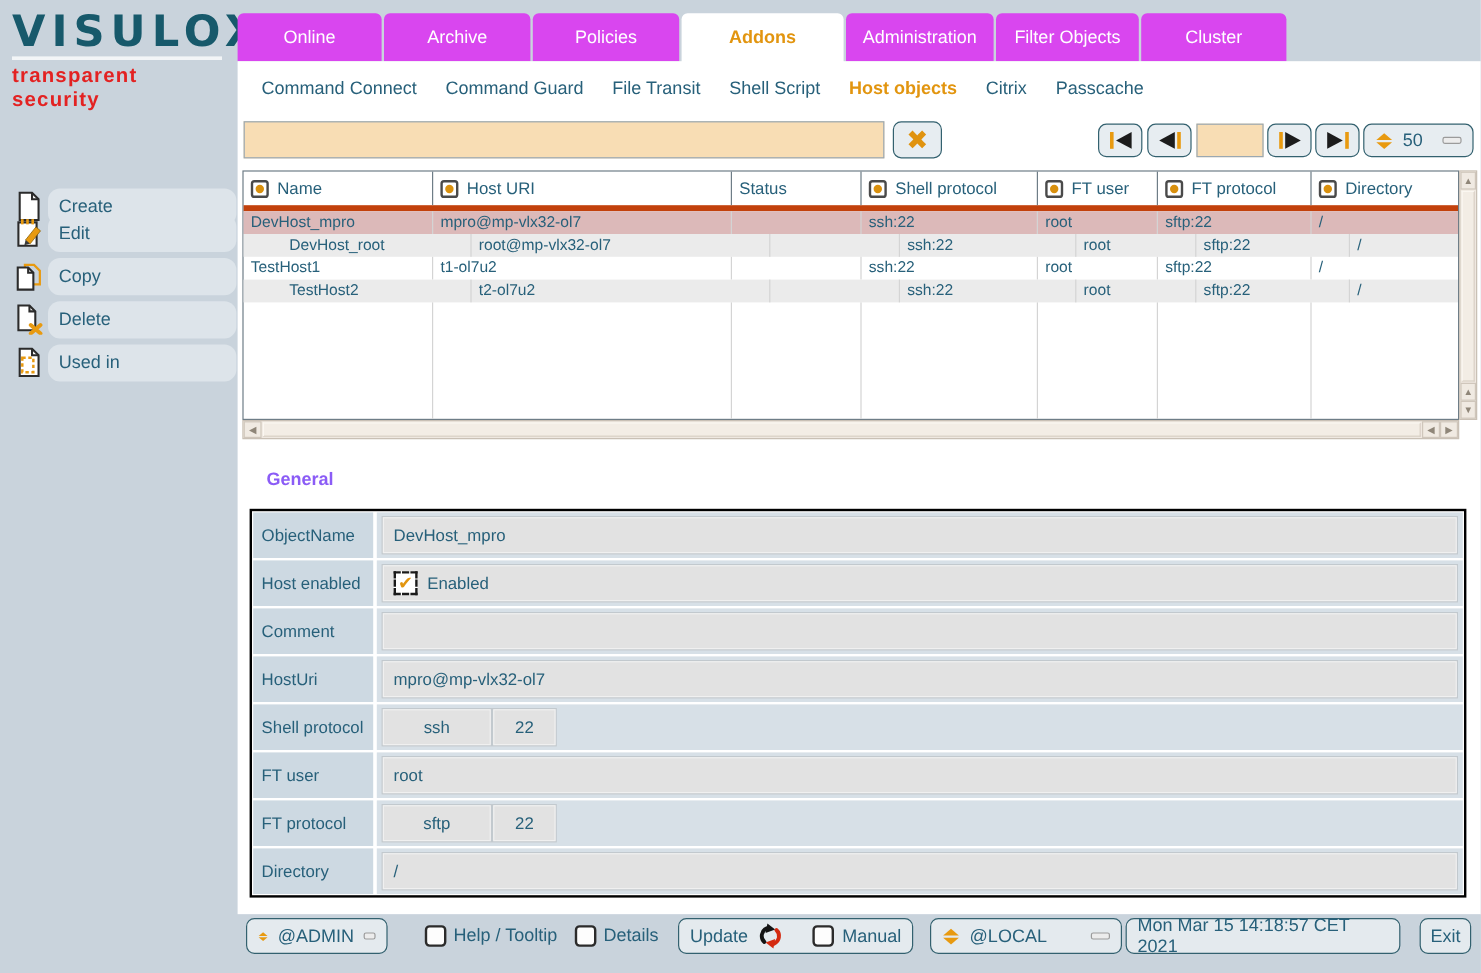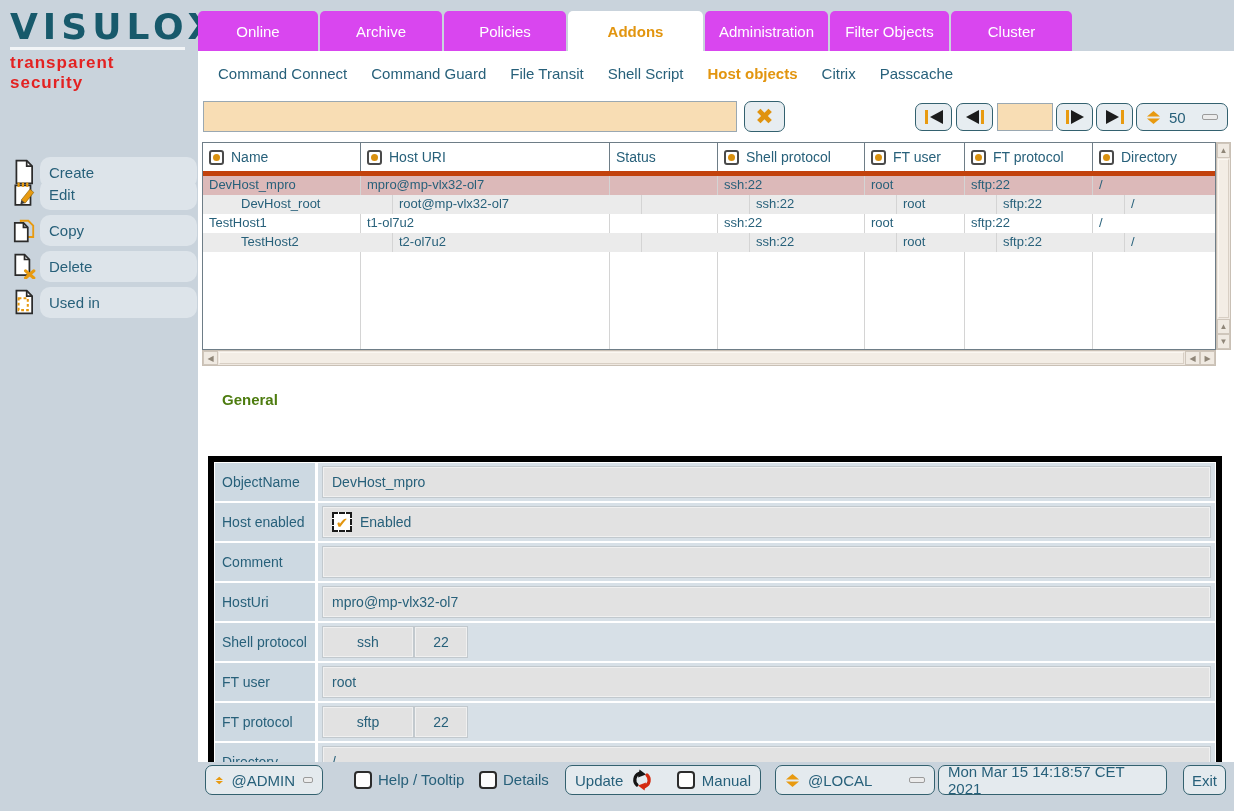--- a/index.html
+++ b/index.html
@@ -53,22 +53,22 @@
   
   .vscroll { position:absolute; left:1018px; top:91px; width:15px; height:208px; background:#efe8e0; border:1px solid #c9c0b5; display:flex; flex-direction:column; }
   .hscroll { position:absolute; left:4px; top:299px; width:1014px; height:16px; background:#efe8e0; border:1px solid #c9c0b5; display:flex; }
   .sbtn { background:#f0eae2; border:1px solid #cfc6bb; color:#8f8678; font-size:8px; display:flex; align-items:center; justify-content:center; flex:0 0 auto; }
   .vscroll .sbtn { width:13px; height:15px; }
   .hscroll .sbtn { width:15px; height:14px; }
   .vthumb { flex:1; margin:1px; background:#f3ede5; border:1px solid #fbf7f1; border-right-color:#d8cfc4; border-bottom-color:#d8cfc4; }
   .hthumb { flex:1; margin:1px; background:#f3ede5; border:1px solid #fbf7f1; border-right-color:#d8cfc4; border-bottom-color:#d8cfc4; }
 
   
-  .section-title { position:absolute; left:24px; top:340px; font-size:15px; font-weight:bold; color:#4d7c0f; }
-  .form { position:absolute; left:10px; top:373px; width:1014px; background:#fff; border:6px solid #000000; padding:1px;margin-top:32px; }
+  .section-title { position:absolute; left:24px; top:340px; font-size:15px; font-weight:bold; color:#8b5cf6; }
+  .form { position:absolute; left:10px; top:373px; width:1014px; background:#fff; border:2px solid #000000; padding:1px; }
   .frow { display:flex; gap:3px; margin-top:2px; height:38px; }
   .frow:first-child { margin-top:0; }
   .flabel { width:100px; flex:0 0 auto; background:#cdd9e2; font-size:14px; color:#27607a; display:flex; align-items:center; padding-left:7px; }
   .fvalue { flex:1; background:#d7e0e7; display:flex; align-items:center; padding:0 5px; }
   .finput { flex:1; height:30px; line-height:28px; background:#e2e2e2; border:1px solid #f0f0f0; box-shadow:0 0 0 1px #c2c9ce; font-size:14px; color:#27607a; padding:0 8px; white-space:nowrap; }
   .pbox { height:30px; background:#e2e2e2; border:1px solid #f0f0f0; box-shadow:0 0 0 1px #c2c9ce; display:flex; align-items:center; justify-content:center; font-size:14px; color:#27607a; }
   .pbox.proto { width:90px; }
   .pbox.port { width:52px; margin-left:2px; }
   .cb-dashed { width:20px; height:20px; background:#fff; border:2px dashed #1a1a1a; display:flex; align-items:center; justify-content:center; margin-right:8px; flex:0 0 auto; }
   .check-glyph { color:#e2950f; font-weight:bold; font-size:15px; line-height:1; }

